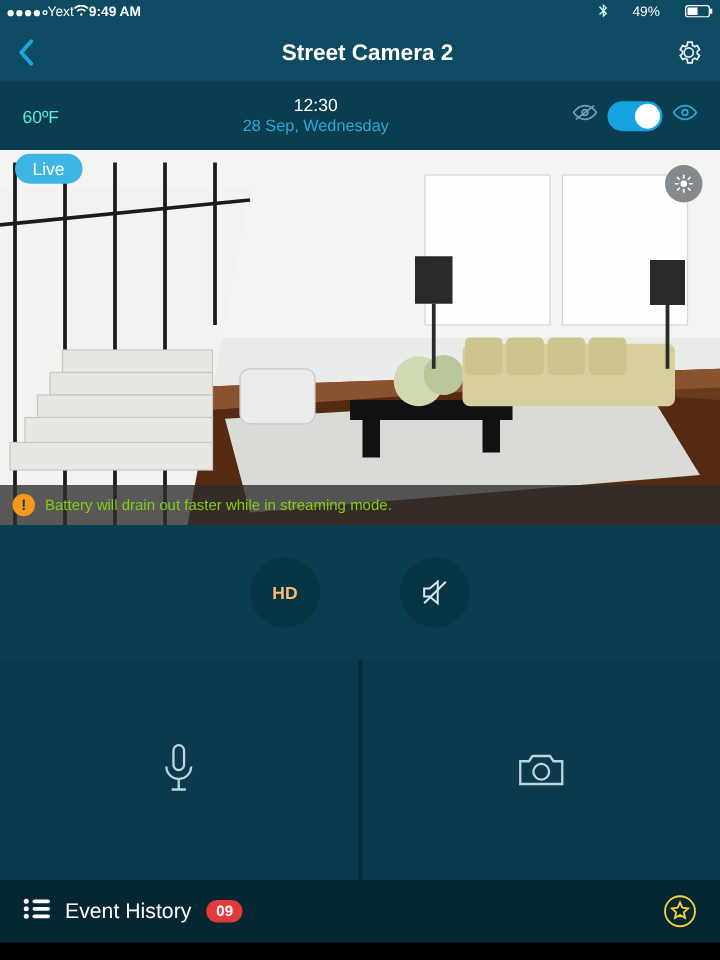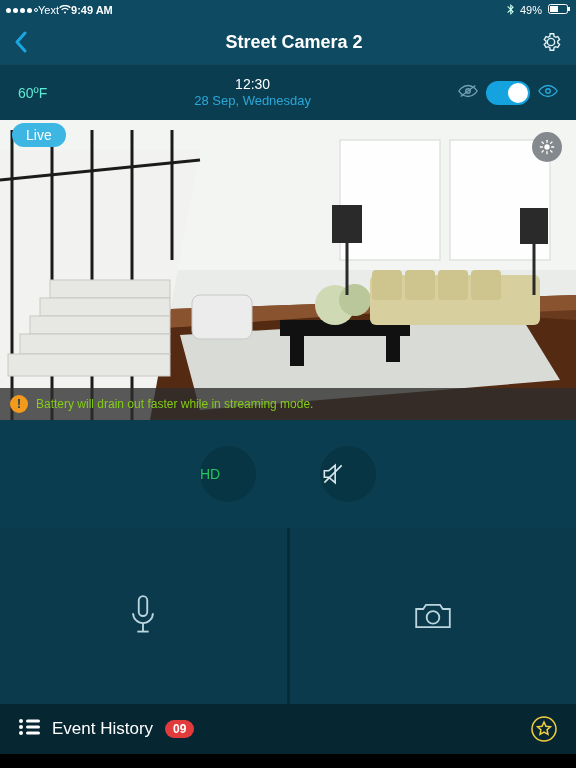--- a/index.html
+++ b/index.html
@@ -5,21 +5,21 @@
   * { margin: 0; padding: 0; box-sizing: border-box; font-family: -apple-system, "Helvetica Neue", Arial, sans-serif; }
   html, body { width: 576px; height: 768px; overflow: hidden; background: #000; }
 
   
   .status-bar { height: 20px; background: #0e4a61; color: #fff; display: flex; align-items: center; font-size: 11px; padding: 0 6px; }
   .status-left { display: flex; align-items: center; gap: 0; }
   .dots { display: flex; gap: 2px; }
   .dots .d { width: 5px; height: 5px; border-radius: 50%; background: #fff; }
   .dots .d.off { background: transparent; border: 1px solid #fff; width:4px;height:4px;}
   .status-center { flex: 1; font-weight: 600; }
-  .status-right { display: flex; align-items: center; gap: 6px; }
+  .status-right { display: flex; align-items: center; gap: 20px; }
 
   
   .nav-bar { height: 44px; background: #0e4a61; display: flex; align-items: center; justify-content: space-between; padding: 0 14px; color: #fff; }
   .nav-title { font-size: 18px; font-weight: 600; margin-left: 20px; }
   .back-chevron svg, .gear-btn svg { display:block; }
 
   
   .info-row { height: 56px; background: #0b3d50; display: flex; align-items: center; justify-content: space-between; padding: 0 18px; color: #fff; border-top:1px solid rgba(255,255,255,0.05);}
   .temp { font-size: 14px; color: #5eead4; }
   .dt-box { text-align: center; line-height: 1.25; }
@@ -33,21 +33,21 @@
   .cam-wrap { position: relative; }
   .cam-svg { display:block; width:576px; height:300px; }
   .badge-live { position: absolute; top: 3px; left: 12px; background: #3db6e4; color: #fff; font-size: 14px; padding: 4px 14px; border-radius: 14px; }
   .bright-btn { position: absolute; top: 12px; right: 14px; width: 30px; height: 30px; border-radius: 50%; background: rgba(120,125,130,0.9); display:flex;align-items:center;justify-content:center; }
   .warn-strip { position:absolute; bottom:0; left:0; right:0; height:32px; background: rgba(45,45,45,0.78); display:flex; align-items:center; padding:0 10px; gap:8px; }
   .warn-ic   { width:18px; height:18px; border-radius:50%; background:#f39a1e; display:flex;align-items:center;justify-content:center; color:#0b3d50; font-size:12px; font-weight:700;}
   .warn-txt  { color:#84cc16; font-size:12px; }
 
   
   .ctrl-strip { height: 108px; background: #0b3d50; display:flex; align-items:center; justify-content:center; gap:64px; }
-  .circ-btn { width:56px; height:56px; border-radius:50%; background:#083544; display:flex;align-items:center;color:#22c55e; font-weight:400; font-size:14px;}
+  .circ-btn { width:56px; height:56px; border-radius:50%; background:#083544; display:flex;align-items:center;justify-content:center; color:#fdba74; font-weight:700; font-size:14px;}
   .circ-btn svg { display:block }
 
   
   .action-row { height: 176px; display:flex; background:#072c39; }
   .action-cell { flex:1; display:flex; align-items:center; justify-content:center; background:#0a3a4c; }
   .action-cell + .action-cell { margin-left:3px; }
   .action-row::before{content:"";}
 
   
   .footer { height:50px; background:#062632; display:flex; align-items:center; padding:0 18px; color:#fff; }

